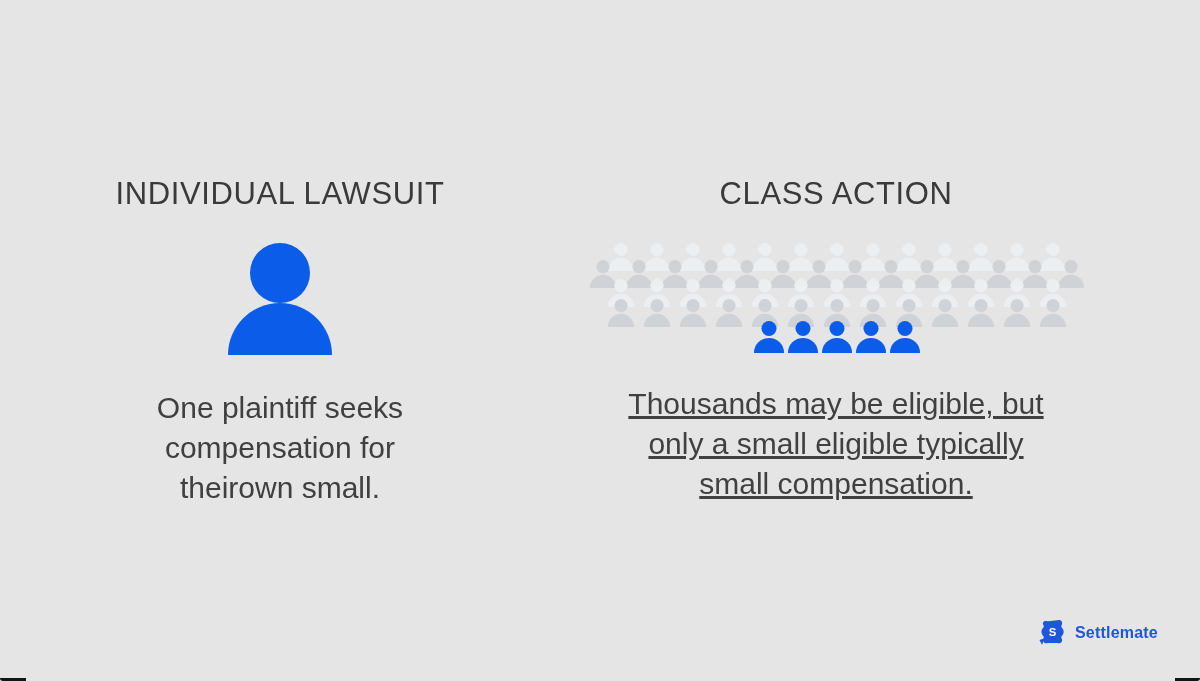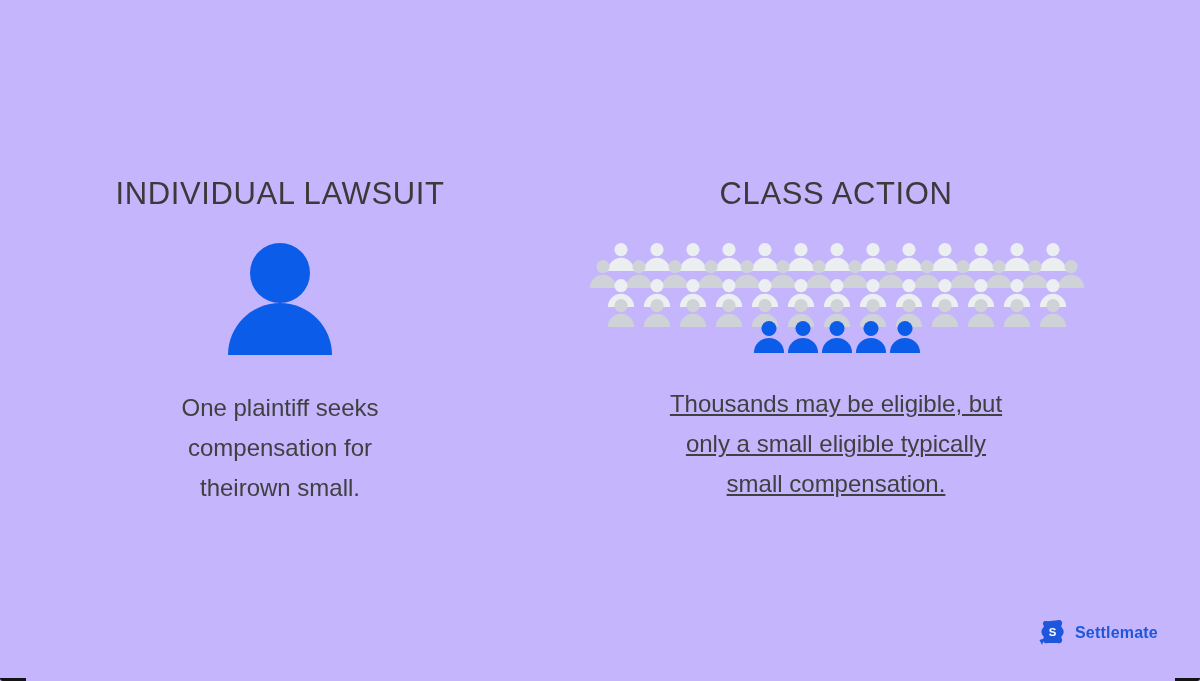--- a/index.html
+++ b/index.html
@@ -35,21 +35,21 @@
     display:flex;justify-content:center;align-items:flex-end;gap:6px;
   }
   .crowd-row.tone-accent{gap:0px;}
   .crowd-row.tone-faint  svg{fill:var(--gray-faint,#eceff2);}
   .crowd-row.tone-solid  svg{fill:var(--gray-solid,#cfd3d8);}
   .crowd-row.tone-accent svg{fill:var(--accent,#0b5ce8);}
 
   .panel-desc{
     position:absolute;
     text-align:center;
-    font-size:24px;
+    font-size:30px;
     line-height:40px;
     color:var(--body-color,#404040);
   }
   .desc-left{left:80px;top:388px;width:400px;}
   .desc-right{left:566px;top:384px;width:540px;text-decoration:underline;}
 
   .brand{
     position:absolute;left:1038px;top:619px;
     display:flex;align-items:center;gap:7px;
   }
@@ -61,21 +61,21 @@
     color:var(--logo-blue,#1e57db);
   }
 
   .frame-corner{position:absolute;bottom:0;height:3px;background:#141414;}
   .corner-bl{left:0;width:26px;border-radius:0 0 0 6px;}
   .corner-br{right:0;width:25px;border-radius:0 0 6px 0;}
 </style>
 </head>
 <body>
 
-<div class="stage" style="background: #c4b5fd;">
+<div class="stage" style="background: #e5e5e5;">
 
   <h2 class="panel-title title-left">INDIVIDUAL LAWSUIT</h2>
 
   <h2 class="panel-title title-right">CLASS ACTION</h2>
 
   <div class="single-person">
     <svg viewBox="0 0 104 112" width="104" height="112">
       <circle cx="52" cy="30" r="30"></circle>
       <path d="M0 112 A52 52 0 0 1 104 112 Z"></path>
     </svg>

